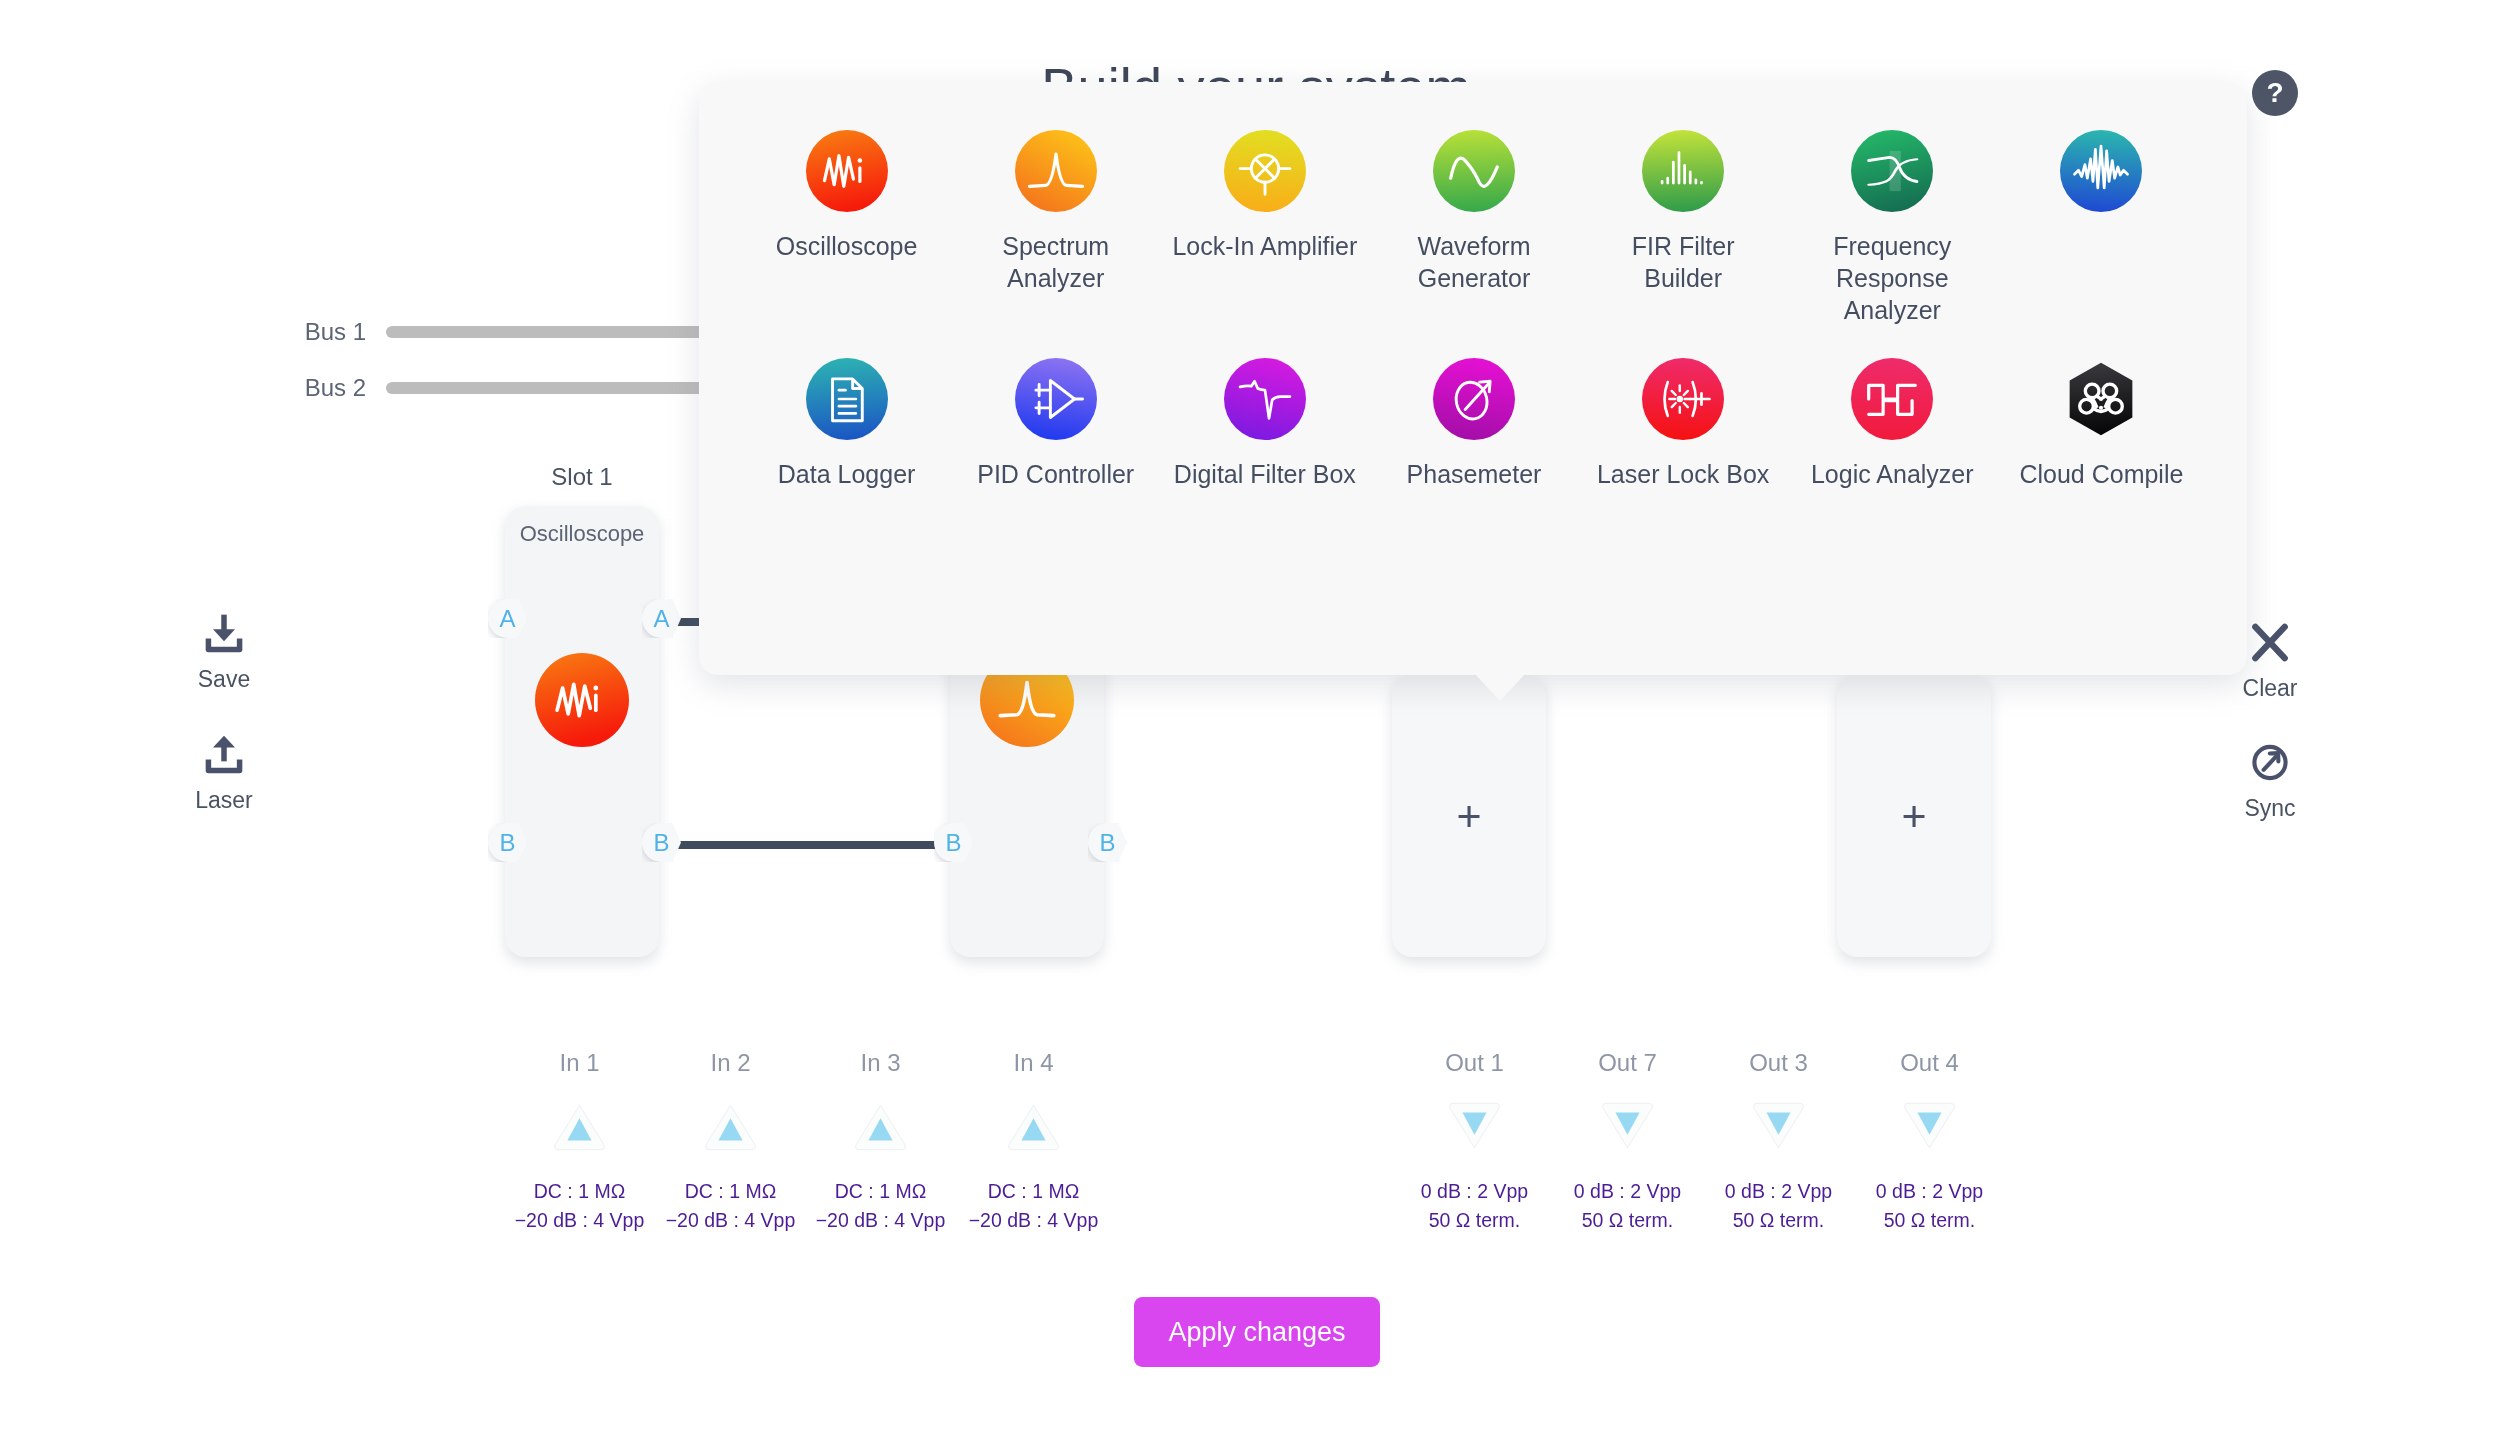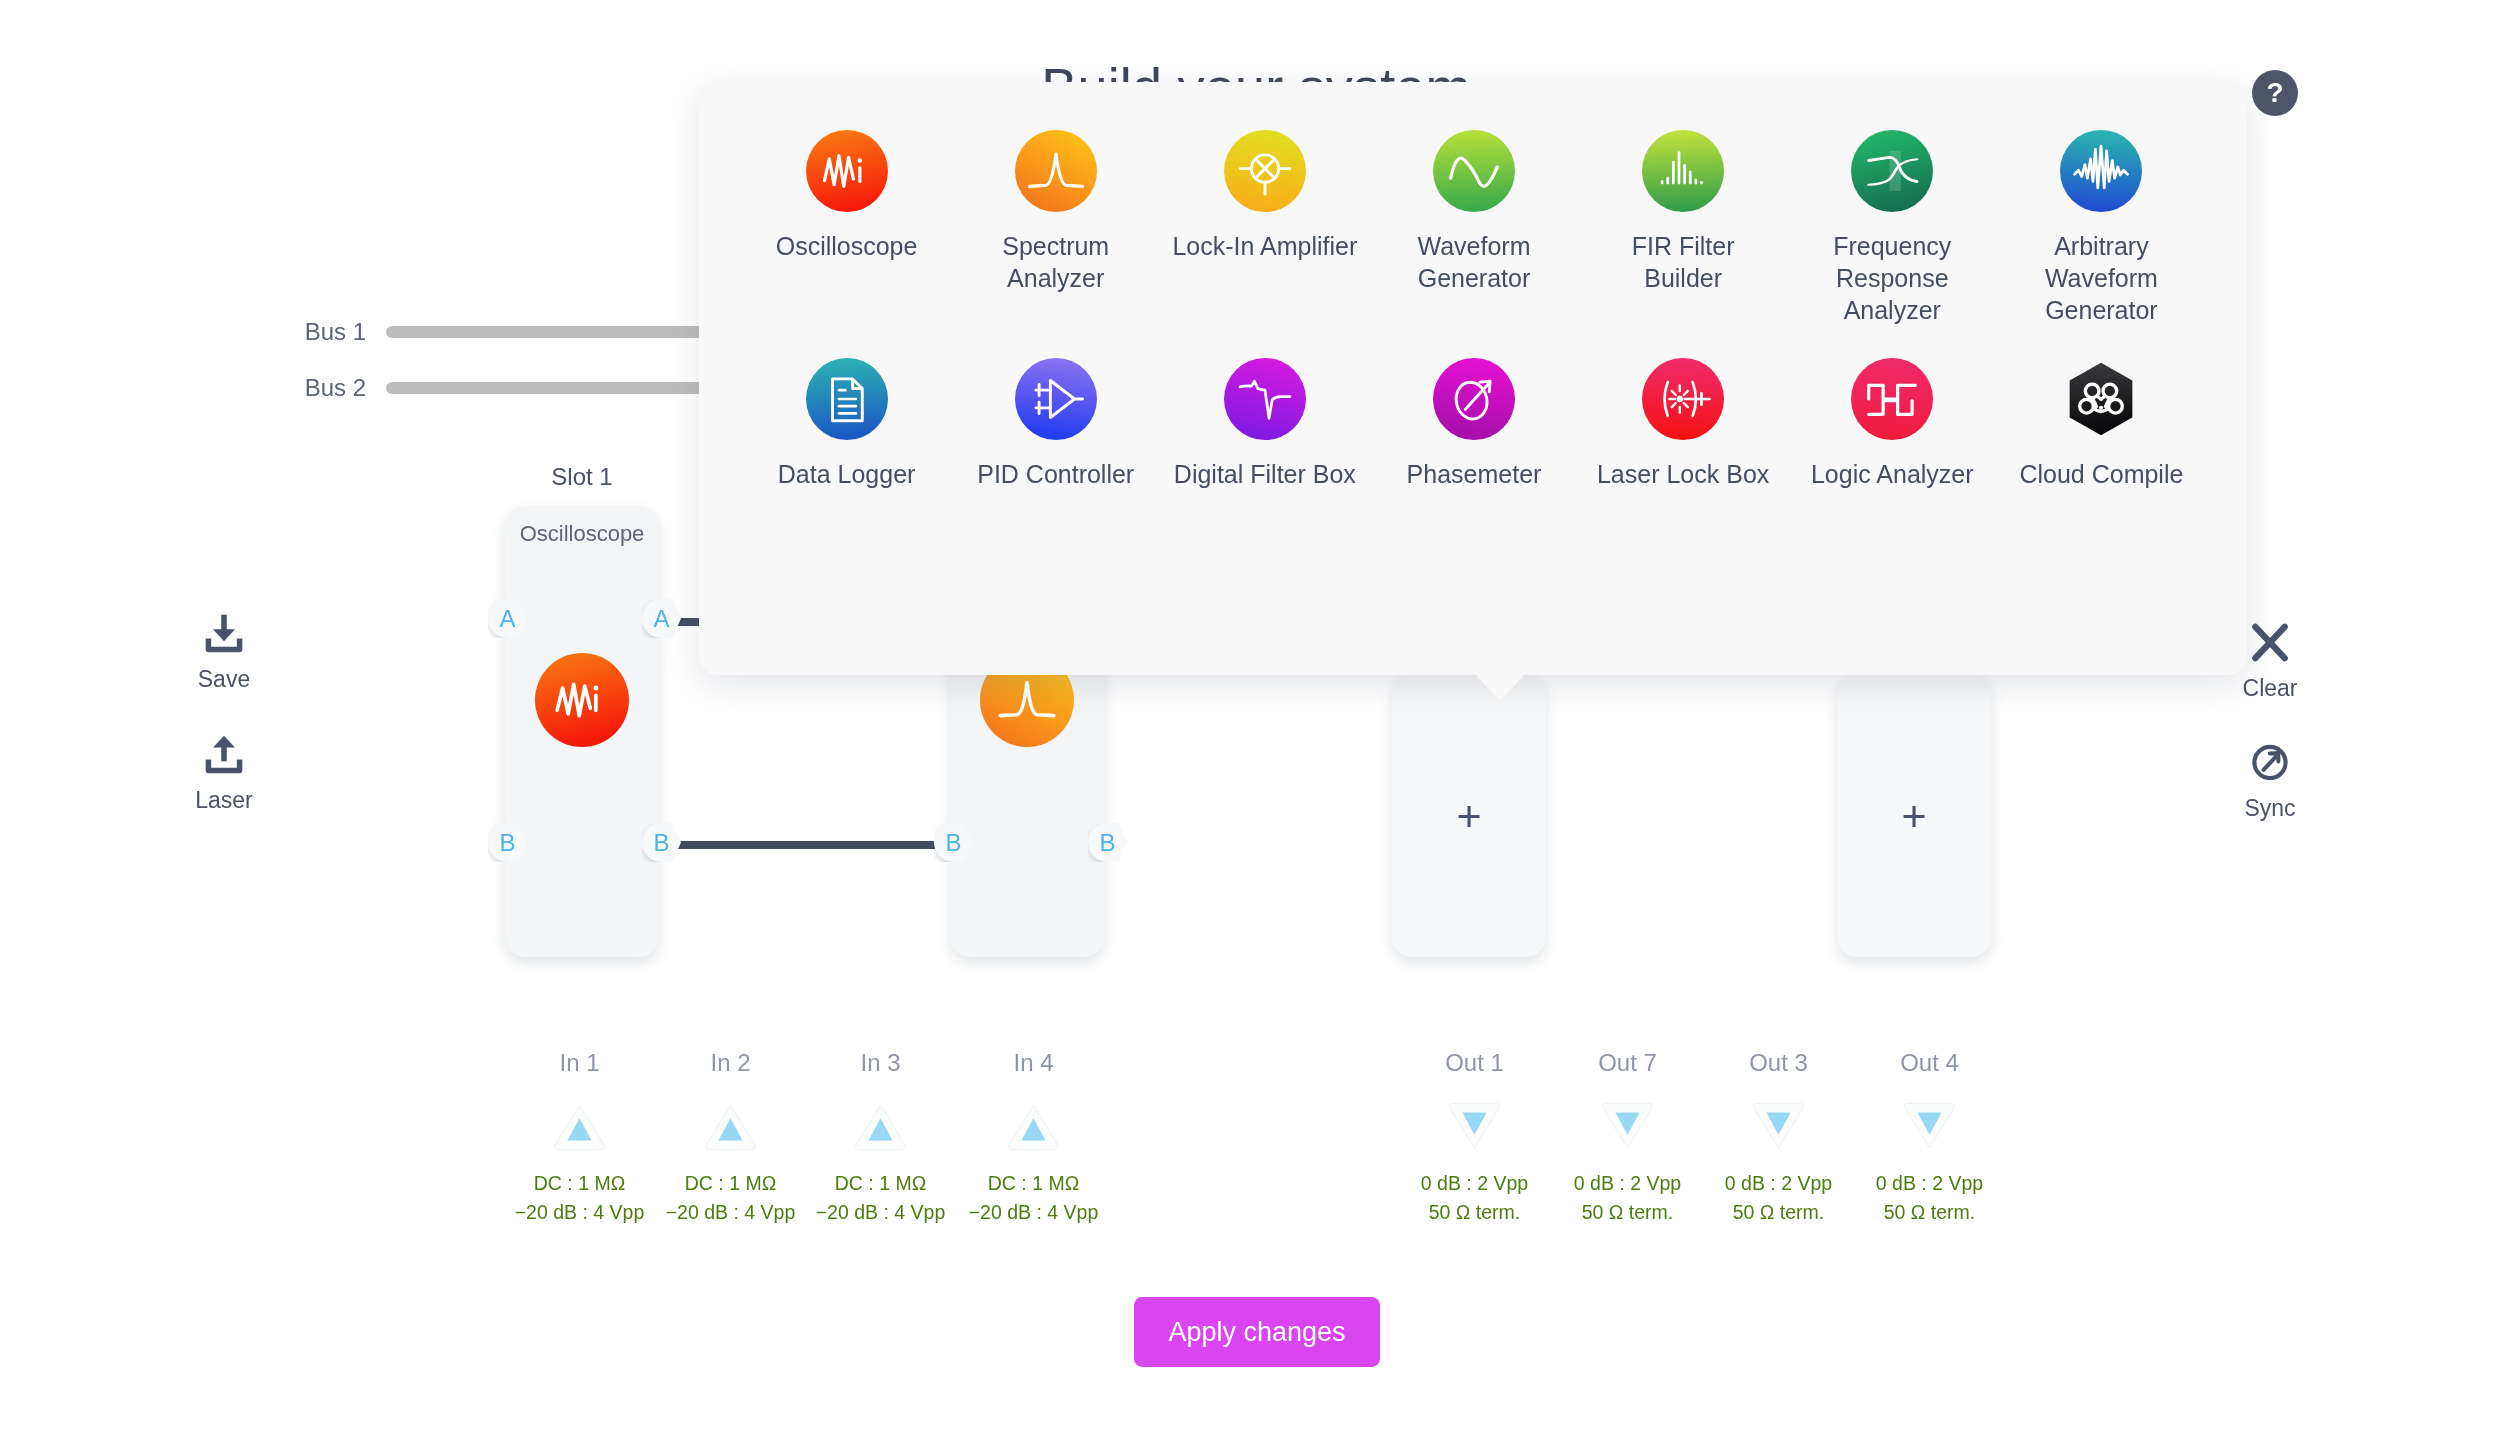--- a/index.html
+++ b/index.html
@@ -95,21 +95,21 @@
   .port.left  { border-radius: 19.5px 0 0 19.5px; clip-path: polygon(0 0,78% 0,100% 50%,78% 100%,0 100%); }
   .port.right { border-radius: 19.5px 0 0 19.5px; clip-path: polygon(0 0,78% 0,100% 50%,78% 100%,0 100%); }
 
   
   .wire { position: absolute; background: #414b5e; height: 8.3px; border-radius: 1.9px; }
 
   
   .conn-col { position: absolute; width: 167px; text-align: center; }
   .conn-name { font-size: 24px; color: #8e96a6; }
   .conn-tri-wrap { position: relative; height: 65px; margin-top: 16.7px; }
-  .conn-sub { font-size: 19.5px; color: #4d7c0f; line-height: 1.5; margin-top: 10px; }
+  .conn-sub { font-size: 19.5px; color: #4c1d95; line-height: 1.5; margin-top: 18px; }
 
   
   #apply-btn {
     position: absolute; left: 1134px; top: 1297px;
     width: 246px; height: 70px;
     background: #d946ef; color: #fff; border: none; border-radius: 8.3px;
     font-size: 27px; font-family: "Liberation Sans", sans-serif;
     cursor: pointer;
   }
 
@@ -492,21 +492,20 @@
           <defs>
               <linearGradient id="g7" x1="0.5" y1="0" x2="0.45" y2="1">
             <stop offset="0%" stop-color="#2bb6ae"></stop>
                 <stop offset="100%" stop-color="#1f49d3"></stop>
               </linearGradient>
             </defs>
           <circle cx="51" cy="51" r="51" fill="url(#g7)"></circle>
           <path d="M18 55 L23 50 L27 58 L31 43 L34 60 L38 36 L41 64 L44 24 L47 72 L51 20 L55 72 L58 26 L61 64 L65 38 L68 60 L72 46 L75 56 L79 50 L84 55" stroke="#fff" stroke-width="3.4" fill="none" stroke-linejoin="round" stroke-linecap="round"></path>
         </svg>
       </div>
-      <div class="pi-label">Arbitrary Waveform Generator</div>
     </div>
 
     <div class="picker-item">
       <div class="pi-icon">
         <svg width="82" height="82" viewBox="0 0 102 102">
           <defs>
               <linearGradient id="g8" x1="0.4" y1="0" x2="0.5" y2="1">
             <stop offset="0%" stop-color="#2cb2b2"></stop>
                 <stop offset="100%" stop-color="#1b55c4"></stop>
               </linearGradient>

